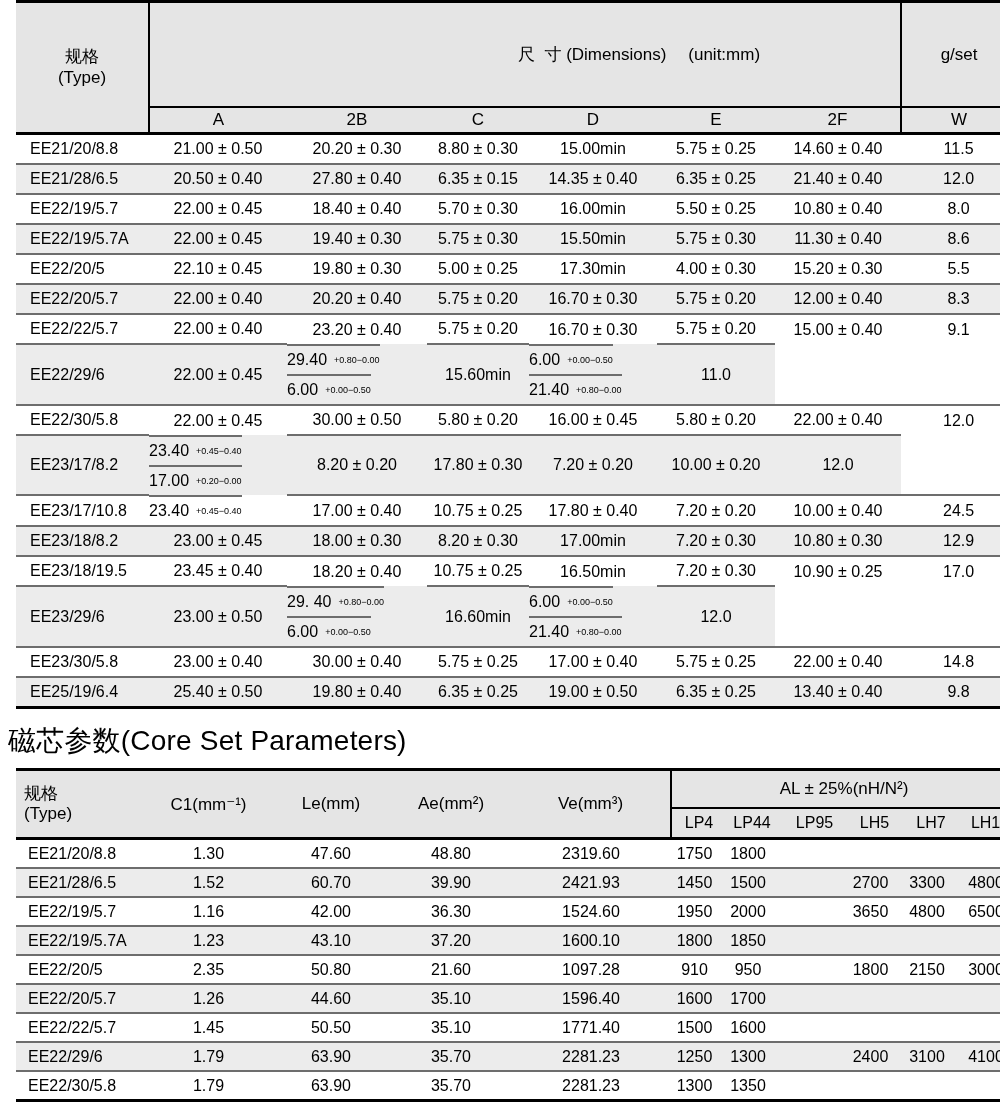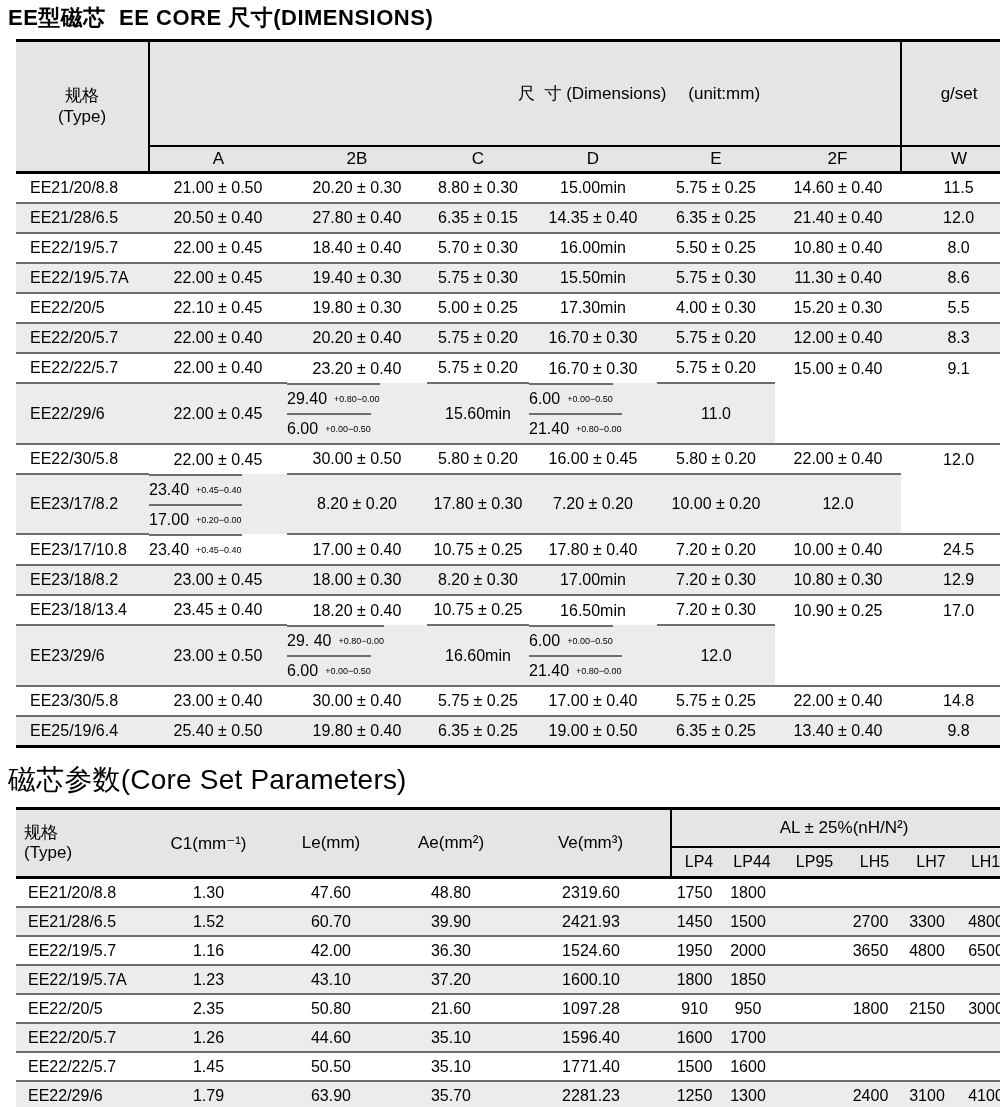--- a/index.html
+++ b/index.html
@@ -60,21 +60,20 @@
     display:inline-flex; flex-direction:row; vertical-align:middle;
     font-size:9px; line-height:1.15; text-align:left; margin-left:7px;
   }
   .tolcell { display:inline-flex; align-items:center; justify-content:center; }
 </style>
 </head>
 <body>
 
 <div class="page">
 
-  <div class="title1">EE型磁芯  EE CORE 尺寸(DIMENSIONS)</div>
 
   <table class="t1">
     <colgroup>
       <col style="width:133px">
         <col style="width:138px">
         <col style="width:140px">
         <col style="width:102px">
       <col style="width:128px">
         <col style="width:118px">
         <col style="width:126px">
@@ -213,21 +212,21 @@
           <td class="type-cell">EE23/18/8.2</td>
           <td>23.00 ± 0.45</td>
           <td>18.00 ± 0.30</td>
           <td>8.20 ± 0.30</td>
           <td>17.00min</td>
           <td>7.20 ± 0.30</td>
           <td>10.80 ± 0.30</td>
           <td>12.9</td>
         </tr>
         <tr>
-          <td class="type-cell">EE23/18/13.4</td>
+          <td class="type-cell">EE23/18/19.5</td>
           <td>23.45 ± 0.40</td>
           <td>18.20 ± 0.40</td>
           <td>10.75 ± 0.25</td>
           <td>16.50min</td>
           <td>7.20 ± 0.30</td>
           <td>10.90 ± 0.25</td>
           <td>17.0</td>
         </tr>
         <tr>
           <td class="type-cell">EE23/29/6</td>

